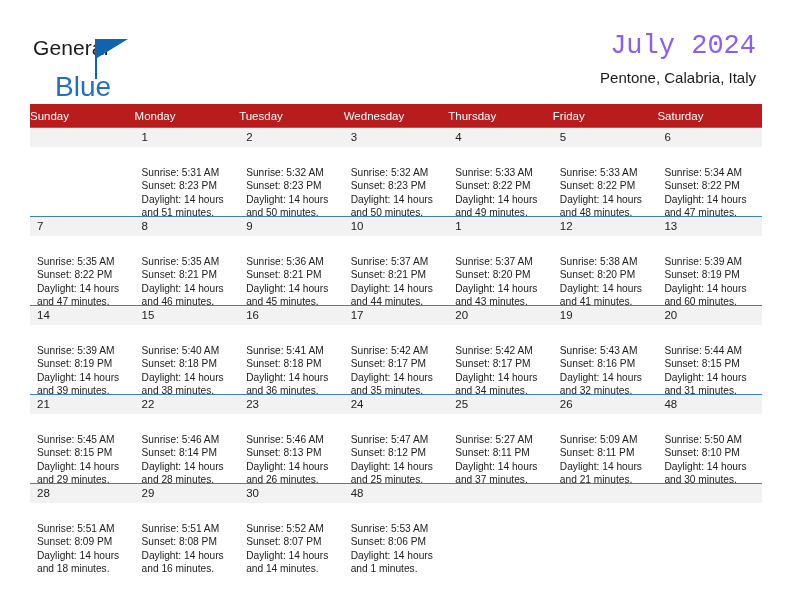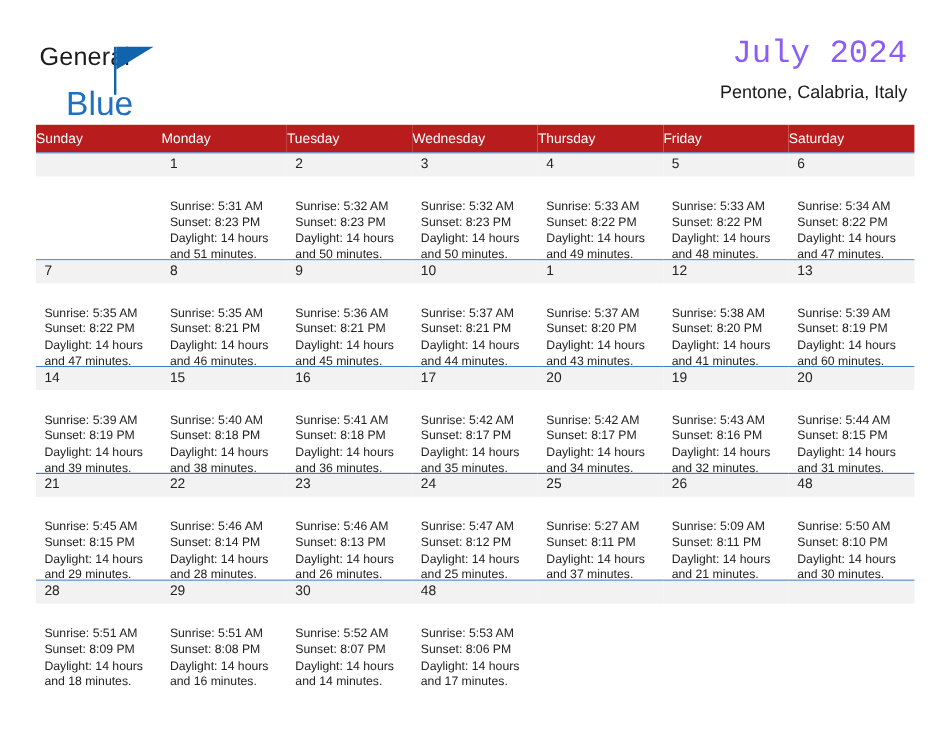--- a/index.html
+++ b/index.html
@@ -537,21 +537,21 @@
                 </div>
               </div>
             </td>
             <td>
               <div class="daycell">
                 <div class="daynum-band">48</div>
                 <div class="details">
                   <div>Sunrise: 5:53 AM</div>
                   <div>Sunset: 8:06 PM</div>
                   <div>Daylight: 14 hours</div>
-                  <div>and 17 minutes.</div>
+                  <div>and 1 minutes.</div>
                 </div>
               </div>
             </td>
             <td>
               <div class="daycell empty">
                 <div class="daynum-band"></div>
                 <div class="details">
                   <div></div>
                   <div></div>
                   <div></div>

